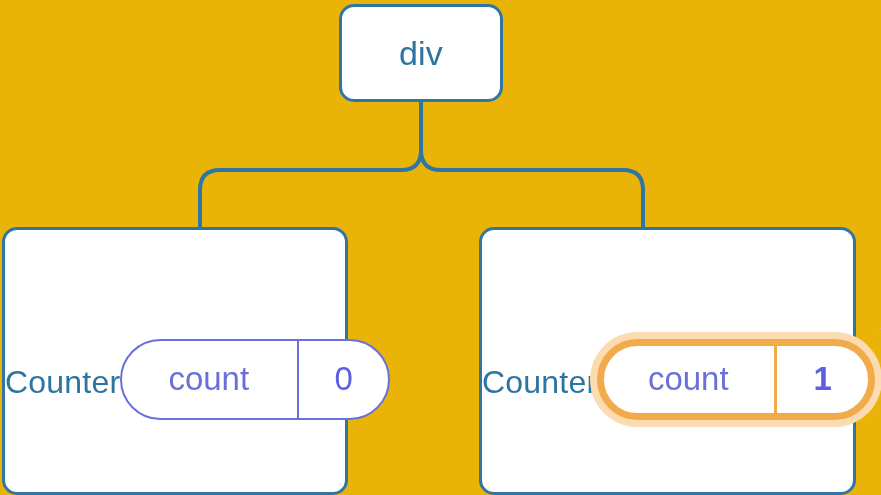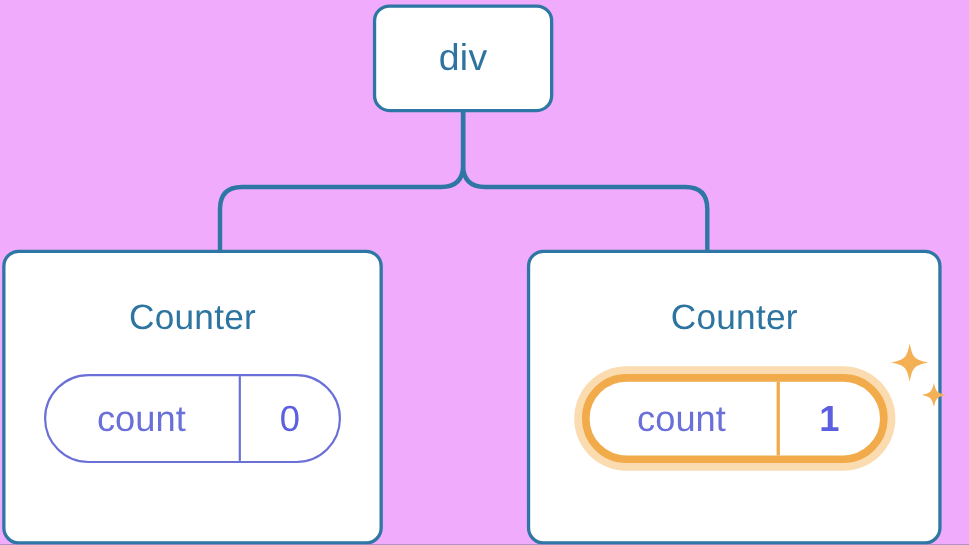--- a/index.html
+++ b/index.html
@@ -10,21 +10,21 @@
     width: 881px;
     height: 495px;
     overflow: hidden;
     font-family: "Liberation Sans", sans-serif;
     background: #4c6670;
   }
   #stage {
     position: relative;
     width: 881px;
     height: 495px;
-    background: #f0abfc;
+    background: #eab308;
   }
 
   
   #connectors {
     position: absolute;
     left: 0;
     top: 0;
     width: 881px;
     height: 495px;
     pointer-events: none;
@@ -55,21 +55,20 @@
     letter-spacing: 0.2px;
     line-height: 1;
   }
 
   
   .counter-node {
     width: 346px;
     height: 268px;
     top: 227px;
     display: flex;
-    flex-direction: column;
     align-items: center;
   }
   #node-counter-left  { left: 2px; }
   #node-counter-right { left: 479px; width: 377px; }
 
   .counter-node .node-title {
     font-size: 32px;
     color: #2d74a0;
     margin-top: 42px;
     line-height: 1;

